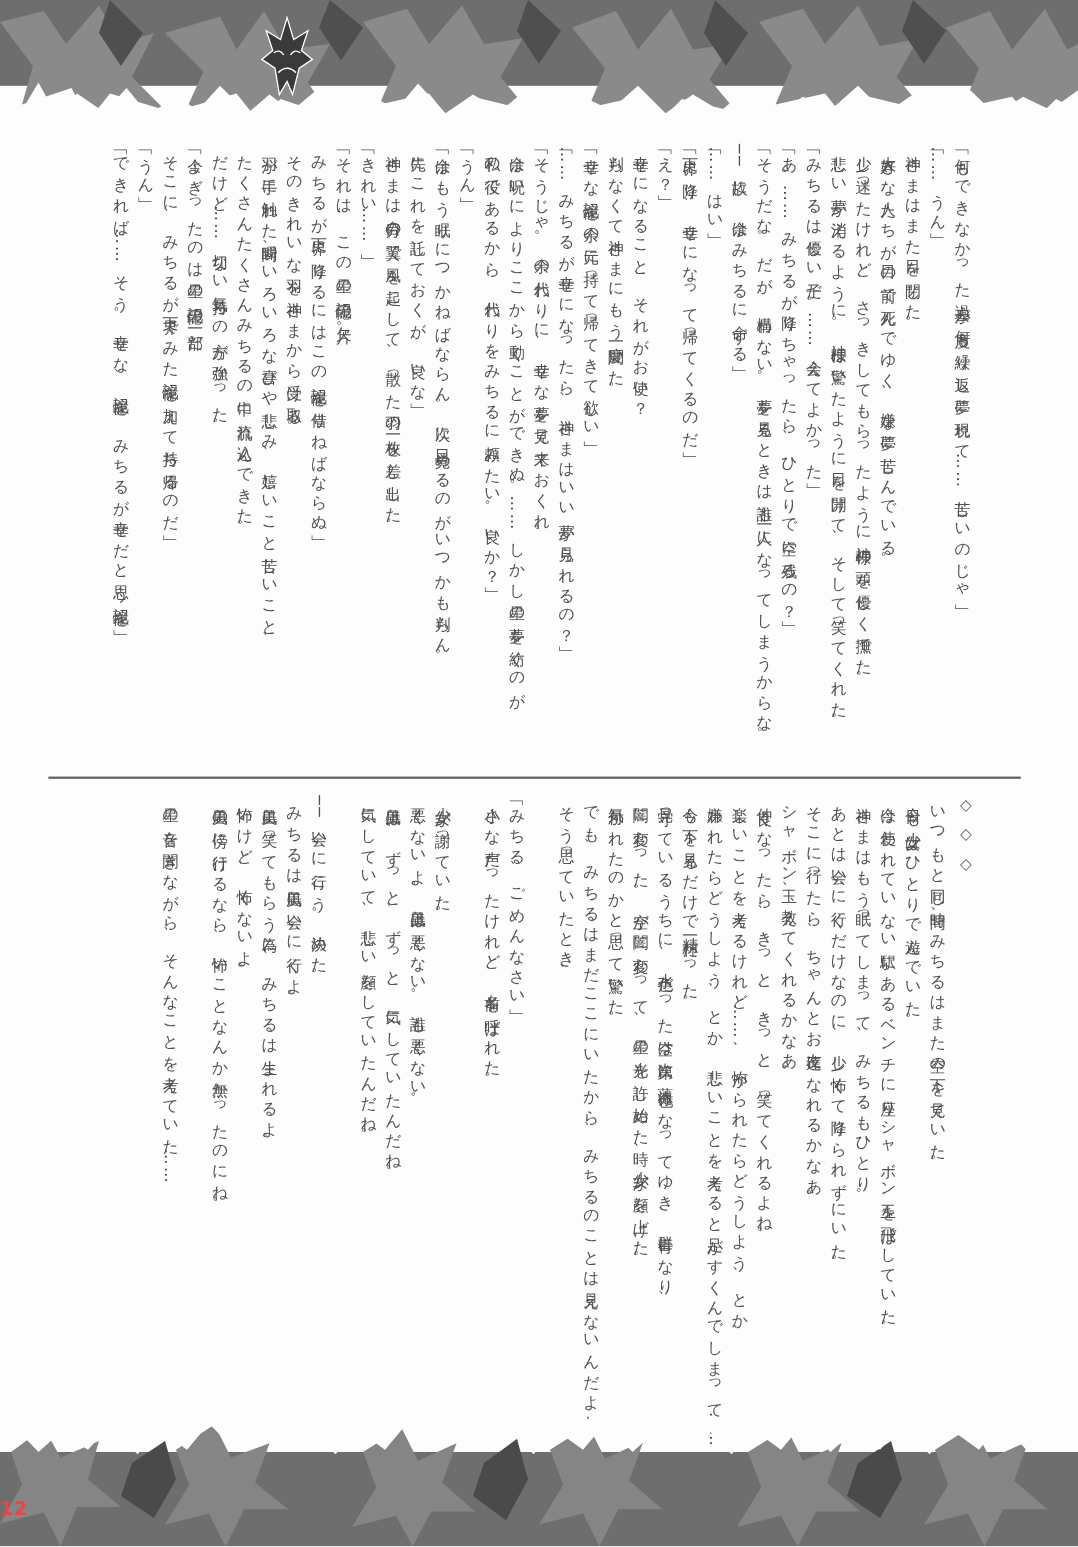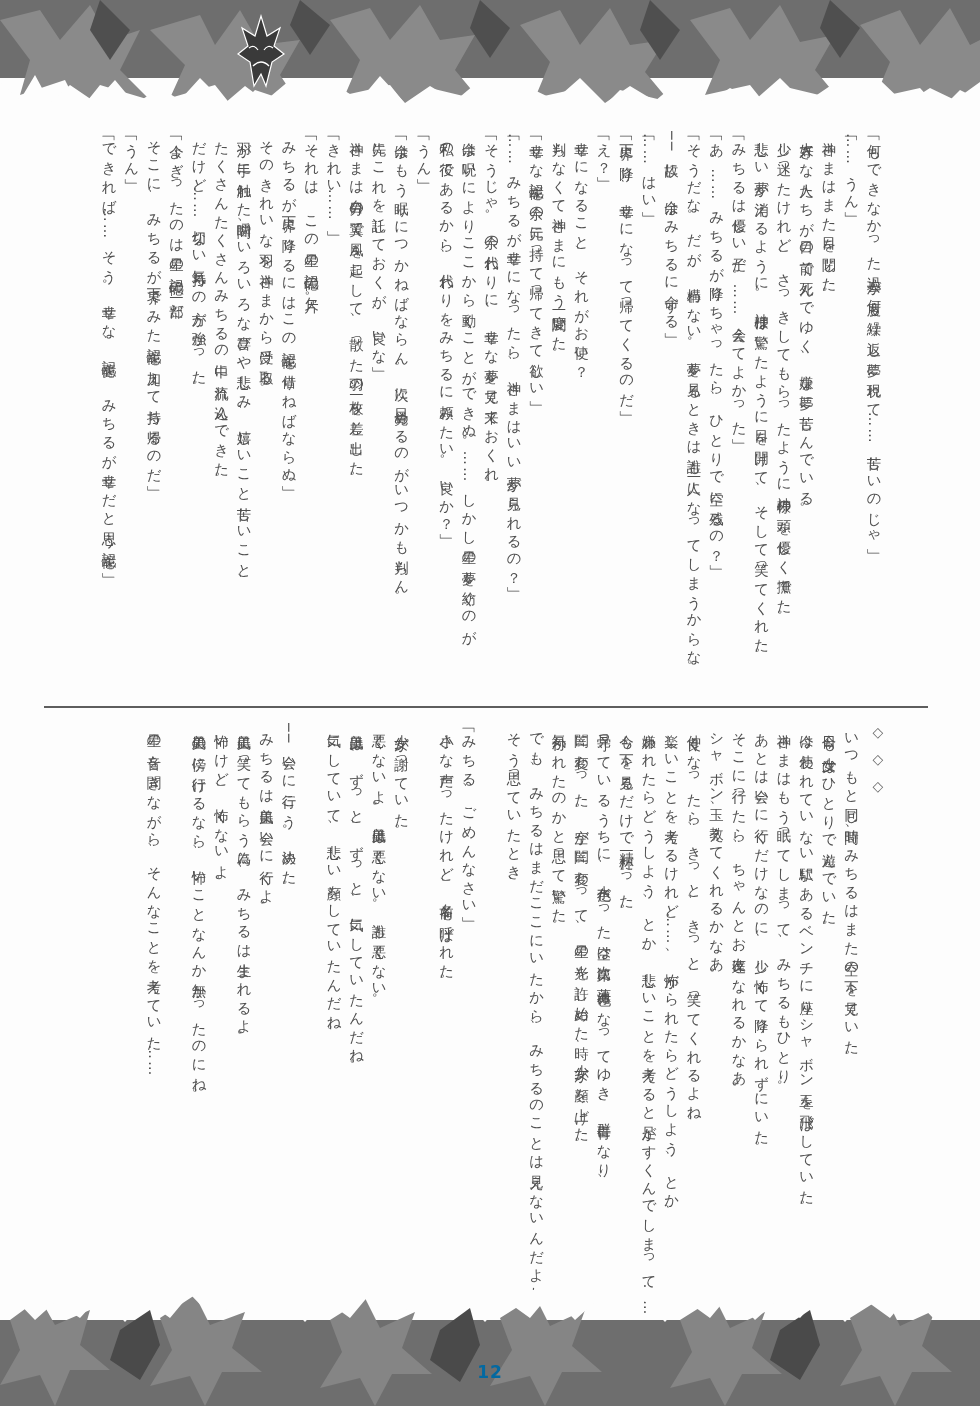--- a/index.html
+++ b/index.html
@@ -6,22 +6,22 @@
     body {
       width: 980px; height: 1406px; background: #fdfdfd; position: relative; overflow: hidden;
       font-family: "DejaVu Sans", sans-serif; color: #4a4a4a;
     }
     .band { position: absolute; left: 0; width: 980px; overflow: hidden; }
     .band-top { top: 0; height: 110px; }
     .band-bottom { top: 1290px; height: 116px; }
     .band svg { display: block; }
     .mascot { position: absolute; left: 236px; top: 14px; width: 50px; height: 76px; }
     .page-number {
-      position: absolute; left: 0; width: 980px; top: 1362px; text-align: center;
-      font-family: "DejaVu Sans", sans-serif; font-weight: bold; font-size: 17px; color: #0369a1; letter-spacing: 1px;
+      position: absolute; left: 0; width: 980px; top: 1362px; text-align: left;
+      font-family: "DejaVu Sans", sans-serif; font-weight: bold; font-size: 17px; color: #ef4444; letter-spacing: 1px;
     }
     .section {
       position: absolute; writing-mode: vertical-rl; -webkit-writing-mode: vertical-rl;
       font-size: 14.4px; line-height: 22.5px; letter-spacing: 2.1px;
       font-family: "DejaVu Sans", sans-serif; color: #505050;
     }
     .section-top { right: 95px; top: 131px; height: 560px; }
     .section-bottom { right: 95px; top: 723px; height: 560px; }
     .line { display: block; white-space: pre; }
     .line.blank { }

